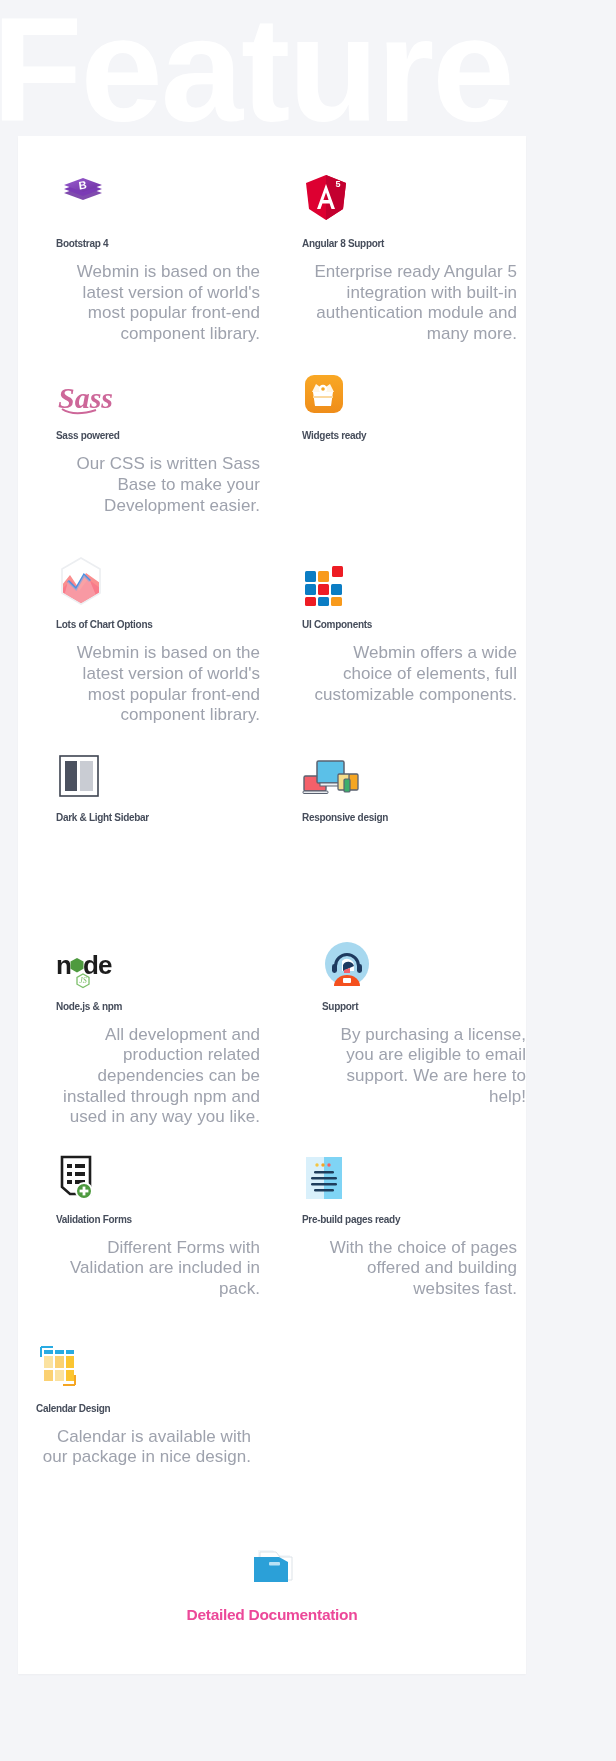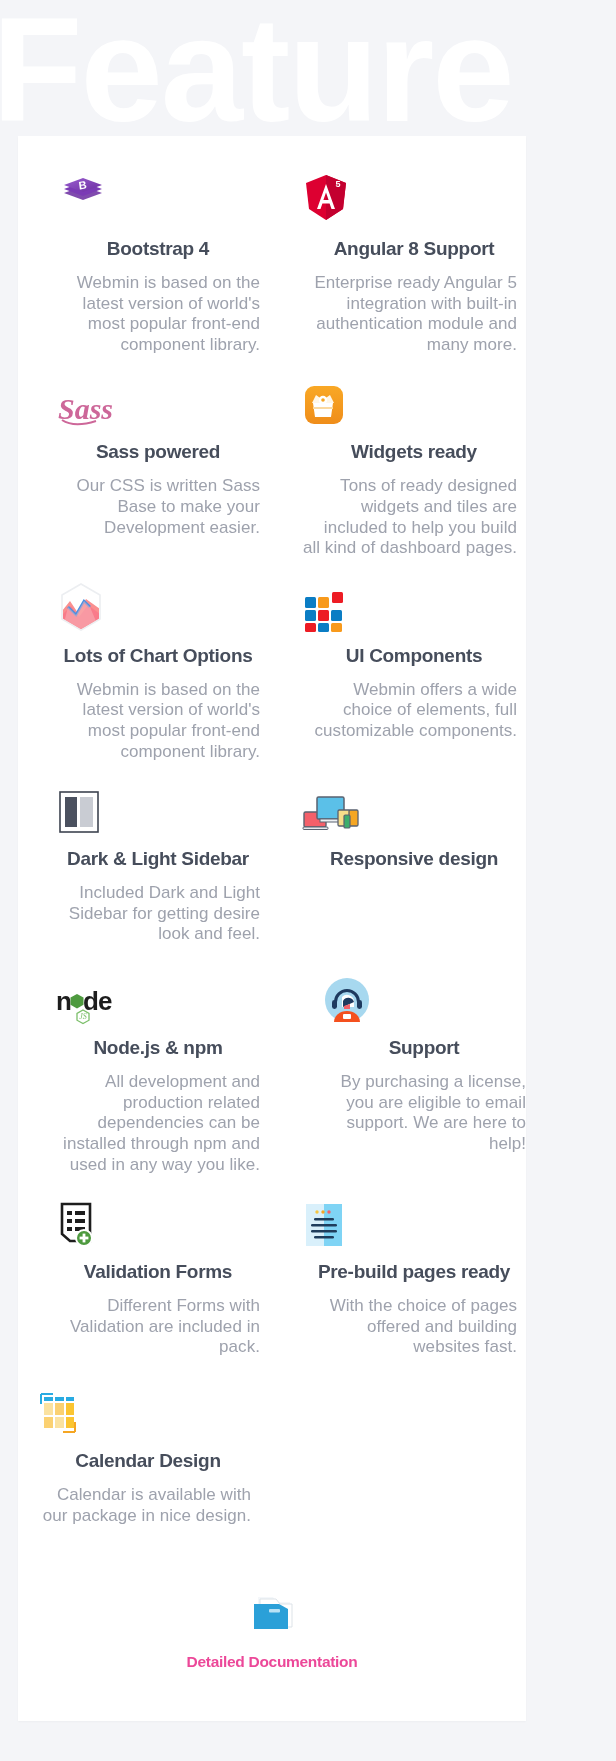--- a/index.html
+++ b/index.html
@@ -55,27 +55,26 @@
     min-height: 169px;
   }
   .feature.col-right { padding-left: 18px; }
   .icon-wrap {
     height: 54px;
     display: flex;
     align-items: flex-end;
     margin-bottom: 12px;
   }
   .f-title {
-    font-size: 19px;
+    font-size: 10px;
     font-weight: 600;
     color: #464d5b;
     letter-spacing: -0.3px;
     margin-bottom: 13px;
     white-space: nowrap;
-    text-align: center;
   }
   .f-desc {
     font-size: 17px;
     line-height: 20.6px;
     color: #9ea2ad;
     max-width: 218px;
     letter-spacing: 0.05px;
     text-align: right;
   }
   .feature.col-right .f-desc { max-width: 215px; }
@@ -169,21 +168,20 @@
               </defs>
             <rect x="3" y="3" width="38" height="38" rx="9" fill="url(#wg)"></rect>
             <path d="M11 20 L31 20 L29 34 L13 34 Z" fill="#ffffff"></path>
             <path d="M10 20 L14 12 L21 17 L28 12 L32 20 Z" fill="#fff6e6"></path>
             <circle cx="21" cy="17" r="4.2" fill="#ffffff"></circle>
             <circle cx="21" cy="17" r="1.8" fill="#f5a623"></circle>
             <rect x="11" y="24" width="20" height="2" fill="#fbd9a0"></rect>
           </svg>
         </div>
         <div class="f-title">Widgets ready</div>
-        <div class="f-desc">Tons of ready designed widgets and tiles are included to help you build all kind of dashboard pages.</div>
       </div>
 
       <div class="feature">
         <div class="icon-wrap">
           <svg width="50" height="52" viewBox="0 0 50 52">
             <path d="M25 3 L44 14 L44 38 L25 49 L6 38 L6 14 Z" fill="#ffffff" stroke="#eceef1" stroke-width="1.6"></path>
             <clipPath id="hexclip">
                 <path d="M25 4 L43 14.5 L43 37.5 L25 48 L7 37.5 L7 14.5 Z"></path>
               </clipPath>
             <g clip-path="url(#hexclip)">
@@ -218,21 +216,20 @@
 
       <div class="feature">
         <div class="icon-wrap">
           <svg width="46" height="48" viewBox="0 0 46 48">
             <rect x="4" y="4" width="38" height="40" fill="#ffffff" stroke="#3e4450" stroke-width="1.6"></rect>
             <rect x="9" y="9" width="12" height="30" fill="#4b515f"></rect>
             <rect x="24" y="9" width="13" height="30" fill="#c9ccd3"></rect>
           </svg>
         </div>
         <div class="f-title">Dark &amp; Light Sidebar</div>
-        <div class="f-desc">Included Dark and Light Sidebar for getting desire look and feel.</div>
       </div>
 
       <div class="feature col-right">
         <div class="icon-wrap">
           <svg width="60" height="44" viewBox="0 0 60 44">
             <rect x="2" y="20" width="22" height="15" rx="1.5" fill="#f4606a" stroke="#5a6270" stroke-width="1.4"></rect>
             <rect x="1" y="35" width="25" height="2.5" rx="1" fill="#e7eaee" stroke="#5a6270" stroke-width="1"></rect>
             <rect x="15" y="5" width="27" height="22" rx="1.6" fill="#5bc0e8" stroke="#5a6270" stroke-width="1.5"></rect>
             <rect x="18" y="27" width="21" height="3" fill="#eef1f4" stroke="#5a6270" stroke-width="1"></rect>
             <rect x="36" y="18" width="12" height="16" rx="1.3" fill="#f6dd8a" stroke="#5a6270" stroke-width="1.3"></rect>

